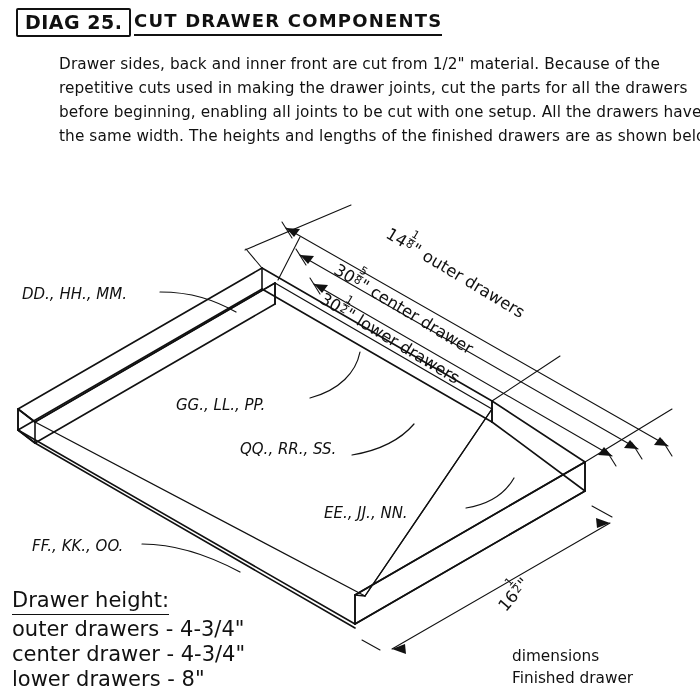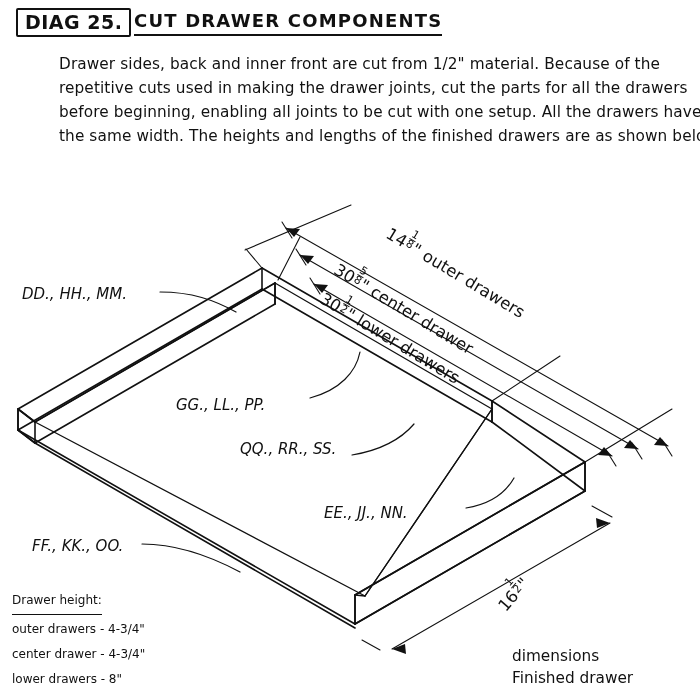--- a/index.html
+++ b/index.html
@@ -105,21 +105,21 @@
     margin: 0 1px;
   }
   .frac .num { display: block; }
   .frac .den { display: block; border-top: 1px solid #111; }
 
   
   #height-block {
     position: absolute;
     left: 12px;
     top: 588px;
-    font-size: 12px;
+    font-size: 21px;
     line-height: 25px;
   }
   #height-title {
     border-bottom: 1.5px solid #111;
     display: inline-block;
     padding-bottom: 1px;
     margin-bottom: 2px;
   }
   #finished-block {
     position: absolute;

